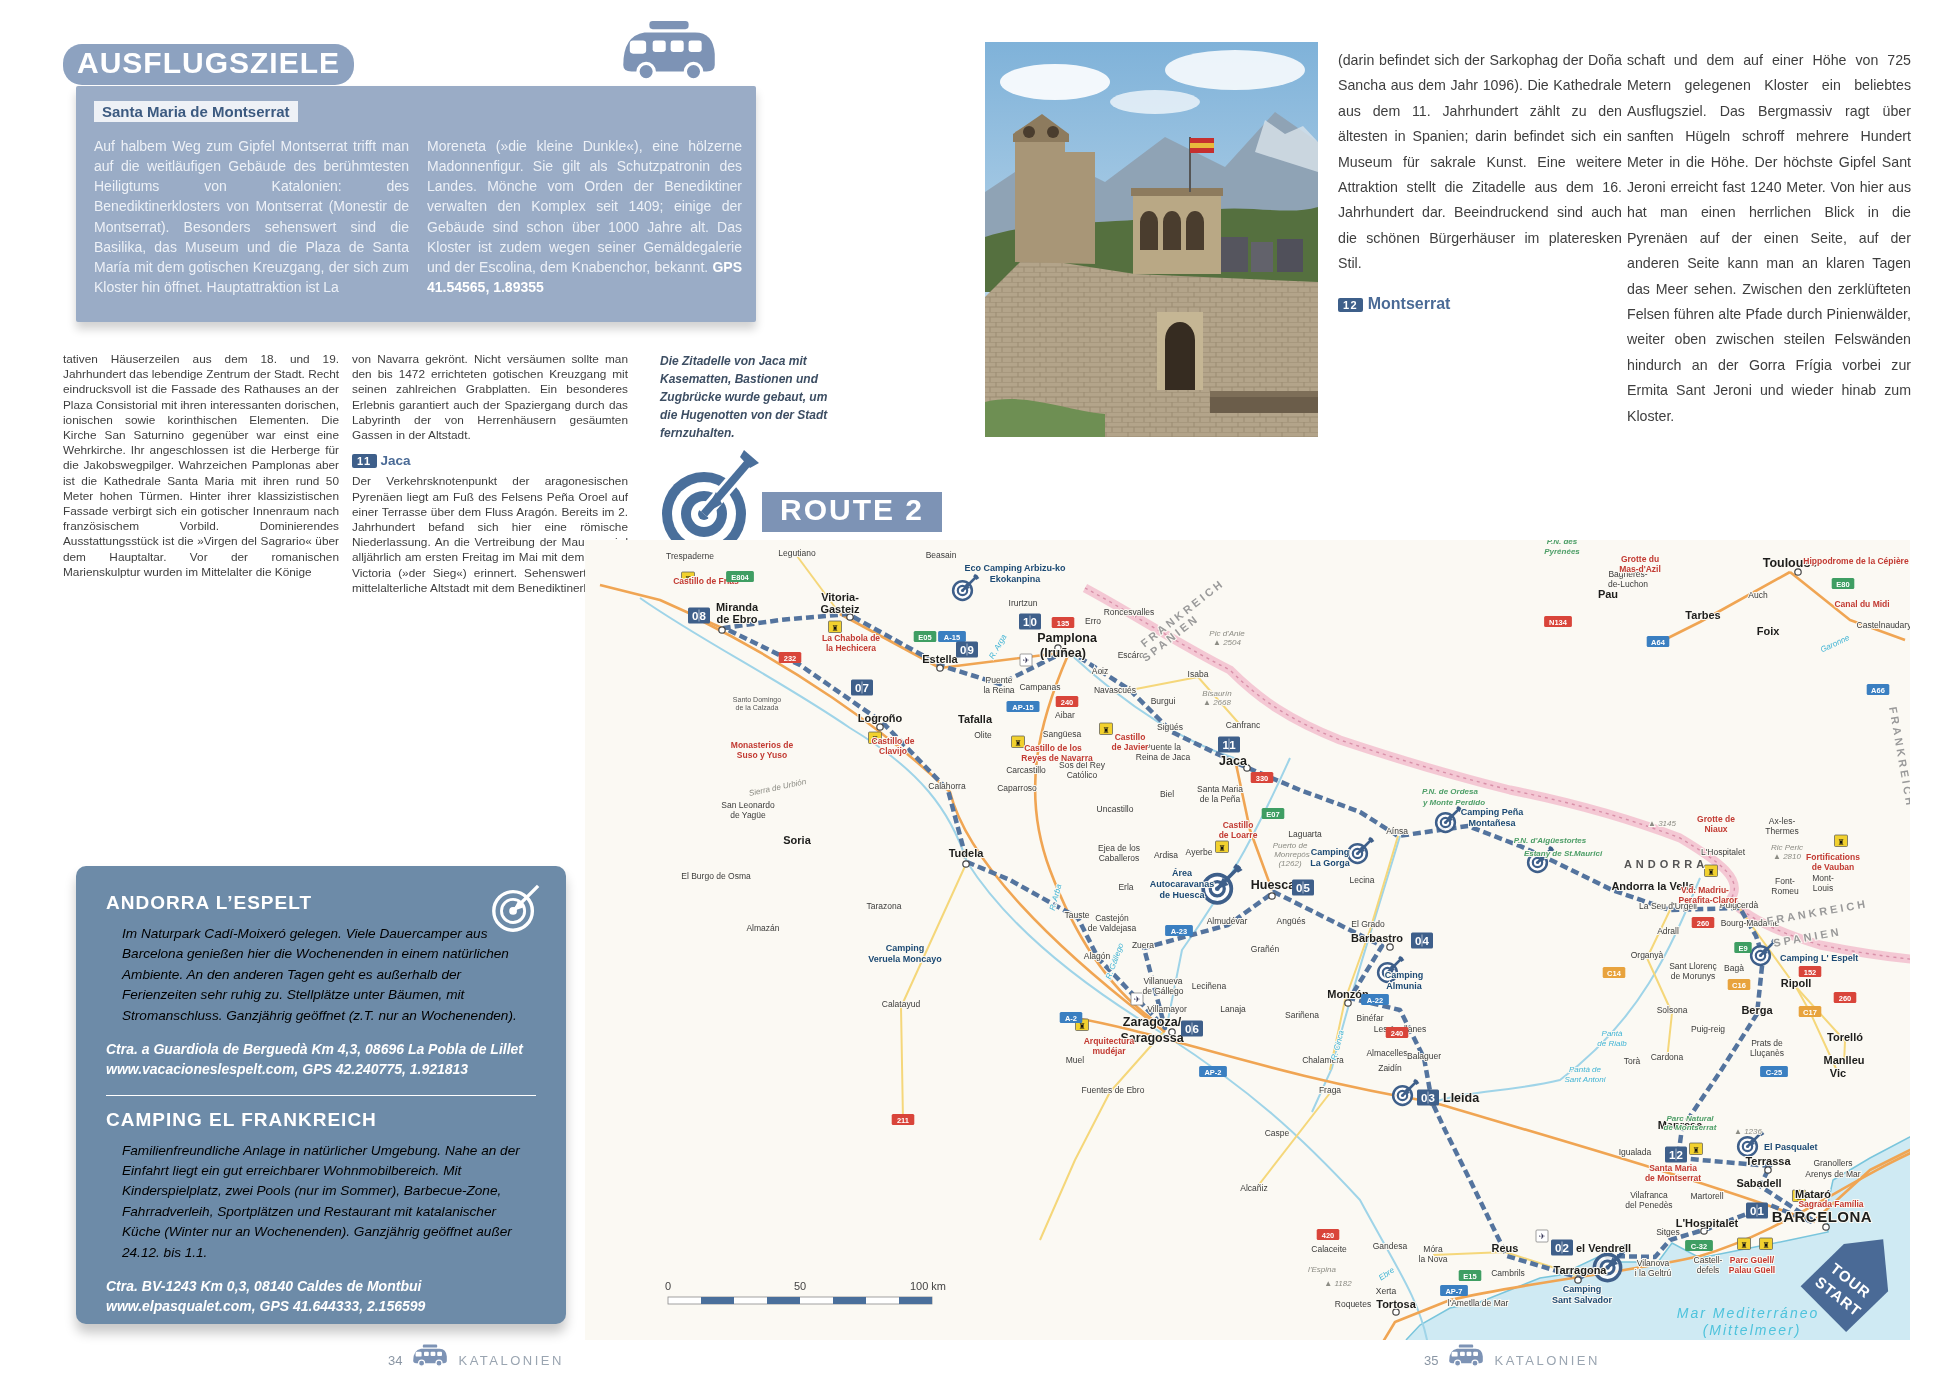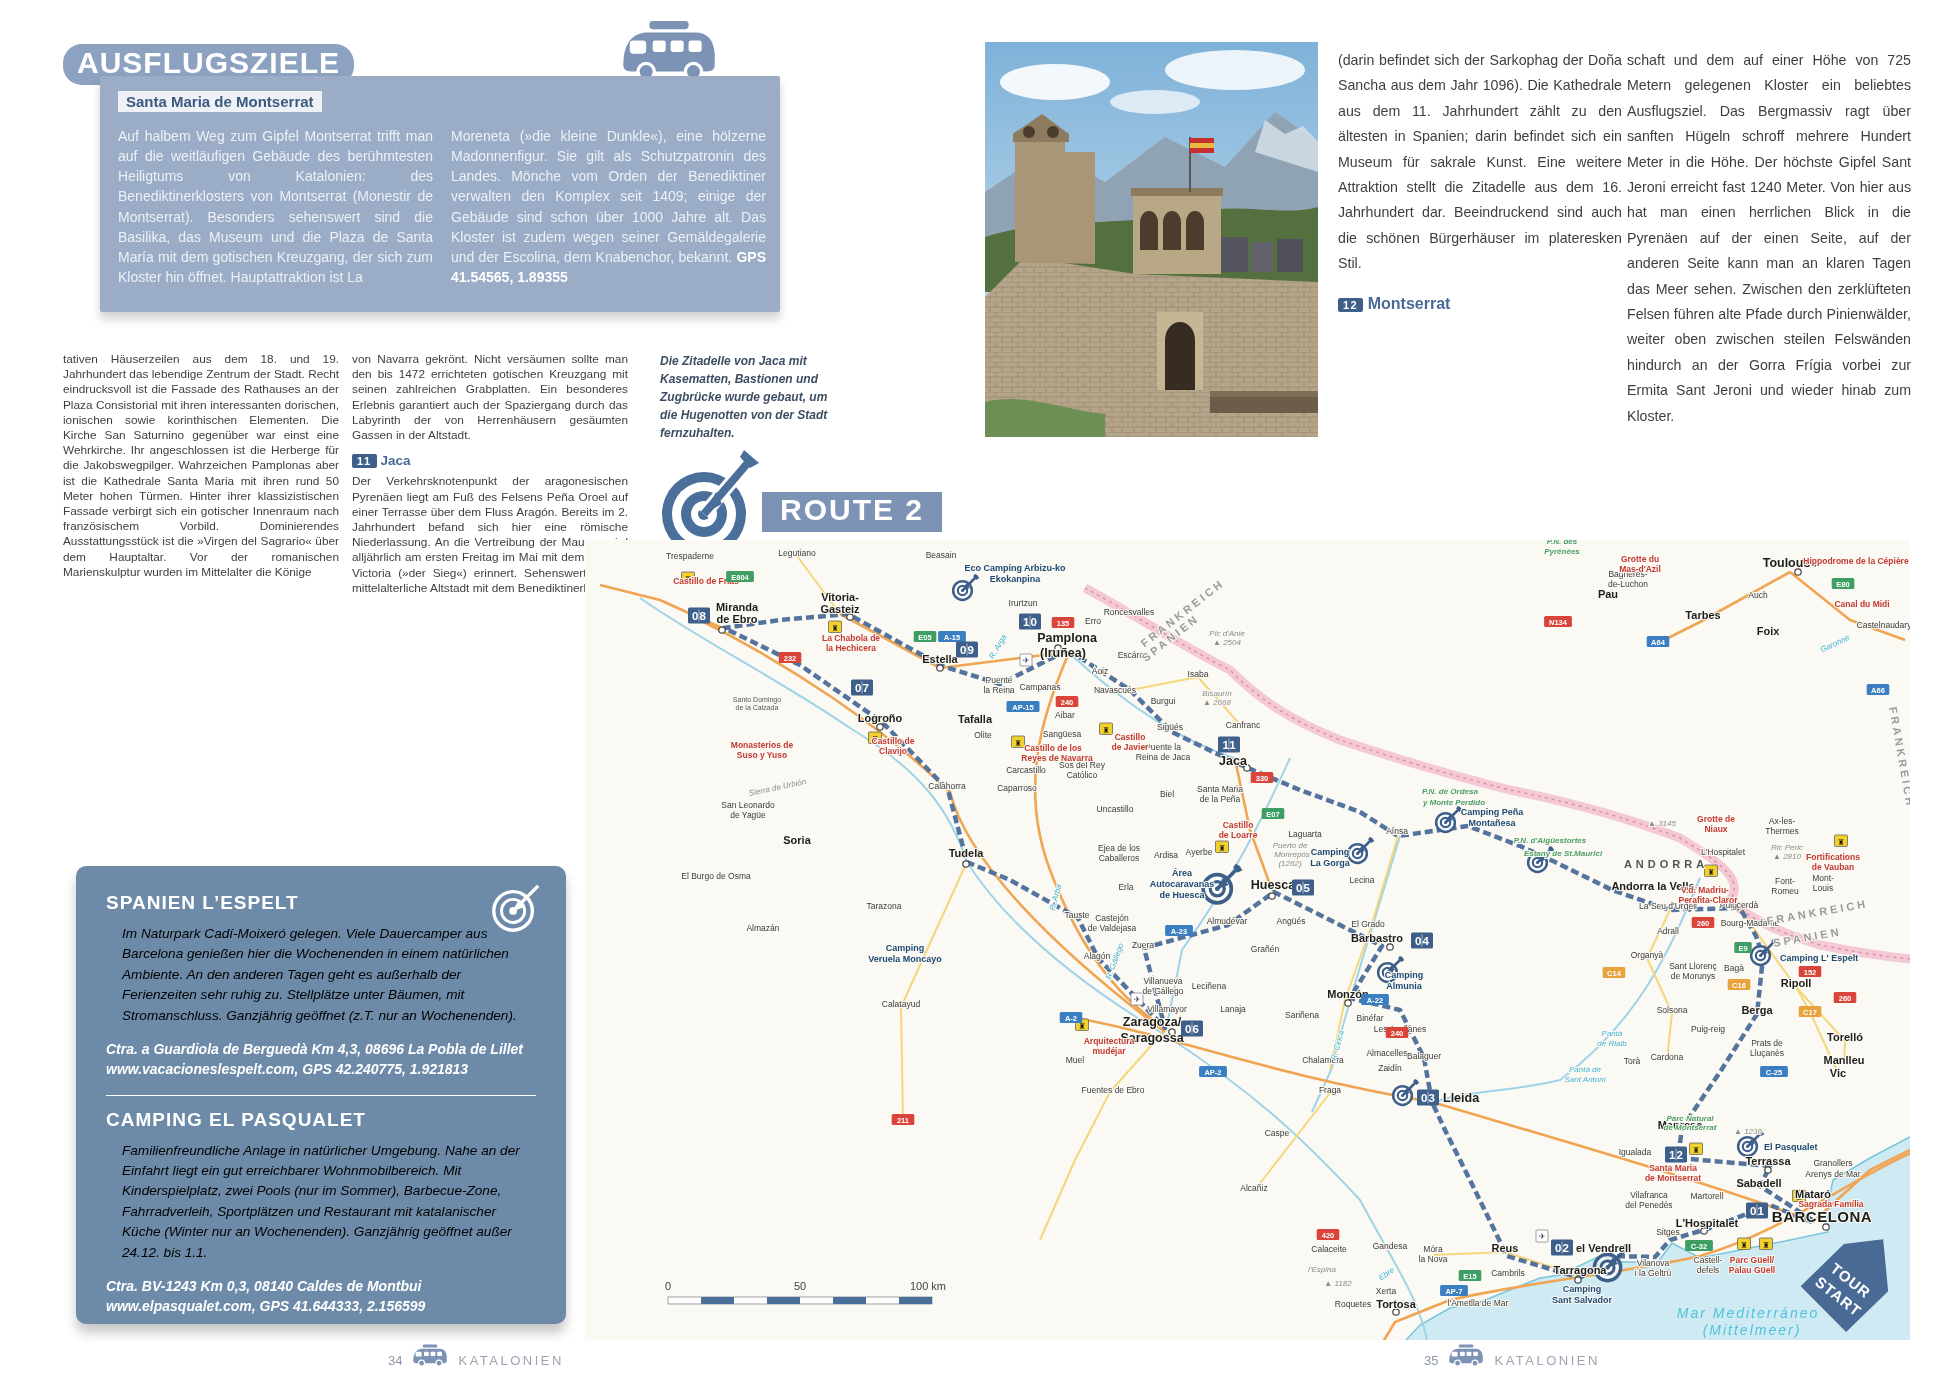--- a/index.html
+++ b/index.html
@@ -2,22 +2,22 @@
 <html><head>
 <meta charset="utf-8">
 <style>
   html,body{margin:0;padding:0;background:#e8e8e8;}
   #canvas{position:relative;width:1946px;height:1393px;background:#ffffff;overflow:hidden;
           font-family:"Liberation Sans",sans-serif;}
   
   .title-bar{position:absolute;left:63px;top:44px;background:#8da2c0;color:#fff;font-weight:bold;
              font-size:30px;padding:2px 14px 5px;letter-spacing:1px;border-radius:19px;}
   .bus-large{position:absolute;left:620px;top:14px;width:98px;height:76px;color:#7d93b5;}
-  .info-box{position:absolute;left:76px;top:76px;width:680px;height:236px;background:#9aacc6;
-            border-radius:2px;box-shadow:0 7px 10px rgba(0,0,0,.18);margin-left:24px;}
+  .info-box{position:absolute;left:76px;top:86px;width:680px;height:236px;background:#9aacc6;
+            border-radius:2px;box-shadow:0 7px 10px rgba(0,0,0,.18);}
   .info-chip{position:absolute;left:18px;top:15px;background:#eef1f6;color:#3c5a80;font-weight:bold;
              font-size:15px;padding:2px 8px;}
   .info-cols{position:absolute;left:18px;right:14px;top:50px;display:flex;gap:18px;}
   .info-col{flex:1;color:#edf1f7;font-size:14px;line-height:1.44;text-align:justify;margin:0;}
   .gps{color:#fff;font-style:normal;}
   .bodycol{position:absolute;font-size:11.8px;line-height:15.2px;color:#3e3e3e;text-align:justify;}
   .bodycol p{margin:0;}
   .c1{left:63px;top:352px;width:276px;}
   .c2{left:352px;top:352px;width:276px;}
   .sec-head{color:#4a6a96;font-size:13.5px;margin:10px 0 5px;font-weight:bold;}
@@ -176,26 +176,26 @@
   <div class="route-bar">ROUTE 2</div>
 
   <div class="camping">
     <svg class="camp-target" width="54" height="54" viewBox="0 0 56 56">
       <circle cx="26" cy="30" r="20" fill="none" stroke="#fff" stroke-width="3.5"></circle>
       <circle cx="26" cy="30" r="12" fill="none" stroke="#fff" stroke-width="3"></circle>
       <circle cx="26" cy="30" r="4" fill="#fff"></circle>
       <line x1="52" y1="4" x2="26" y2="30" stroke="#fff" stroke-width="3.5"></line>
       <path d="M26,30 L38,26 32,18 Z" fill="#fff"></path>
     </svg>
-    <h2 class="camp-title">SPANIEN L’ESPELT</h2>
+    <h2 class="camp-title">ANDORRA L’ESPELT</h2>
     <p class="camp-body">Im Naturpark Cadí-Moixeró gelegen. Viele Dauercamper aus Barcelona genießen hier die Wochenenden in einem natürlichen Ambiente. An den anderen Tagen geht es außerhalb der Ferienzeiten sehr ruhig zu. Stellplätze unter Bäumen, mit Stromanschluss. Ganzjährig geöffnet (z.T. nur an Wochenenden).</p>
     <p class="camp-addr">Ctra. a Guardiola de Berguedà Km 4,3, 08696 La Pobla de Lillet</p>
     <p class="camp-addr">www.vacacioneslespelt.com, GPS 42.240775, 1.921813</p>
     <hr class="camp-div">
-    <h2 class="camp-title">CAMPING EL PASQUALET</h2>
+    <h2 class="camp-title">CAMPING EL FRANKREICH</h2>
     <p class="camp-body">Familienfreundliche Anlage in natürlicher Umgebung. Nahe an der Einfahrt liegt ein gut erreichbarer Wohnmobilbereich. Mit Kinderspielplatz, zwei Pools (nur im Sommer), Barbecue-Zone, Fahrradverleih, Sportplätzen und Restaurant mit katalanischer Küche (Winter nur an Wochenenden). Ganzjährig geöffnet außer 24.12. bis 1.1.</p>
     <p class="camp-addr">Ctra. BV-1243 Km 0,3, 08140 Caldes de Montbui</p>
     <p class="camp-addr">www.elpasqualet.com, GPS 41.644333, 2.156599</p>
   </div>
 
   <svg id="map-svg" viewBox="585 540 1325 800">
     <defs>
       <symbol id="tgt" viewBox="0 0 48 48">
         <circle cx="20" cy="28" r="15" fill="#fff" fill-opacity=".85" stroke="#3e5f8a" stroke-width="4"></circle>
         <circle cx="20" cy="28" r="7.5" fill="#fff" stroke="#3e5f8a" stroke-width="3.5"></circle>

